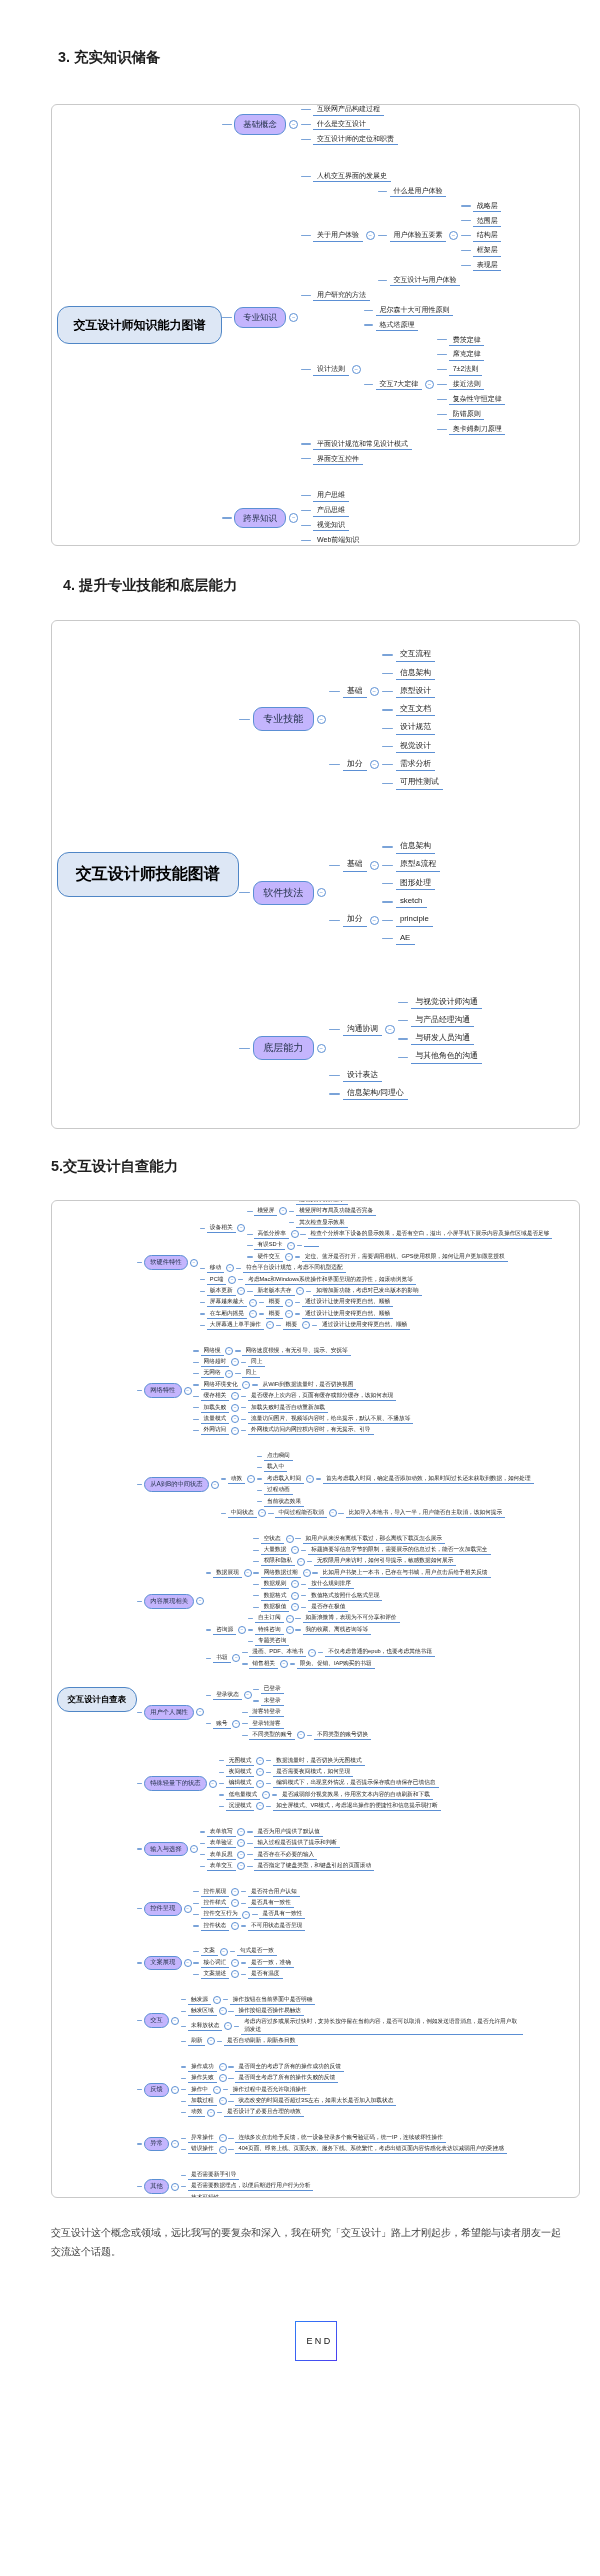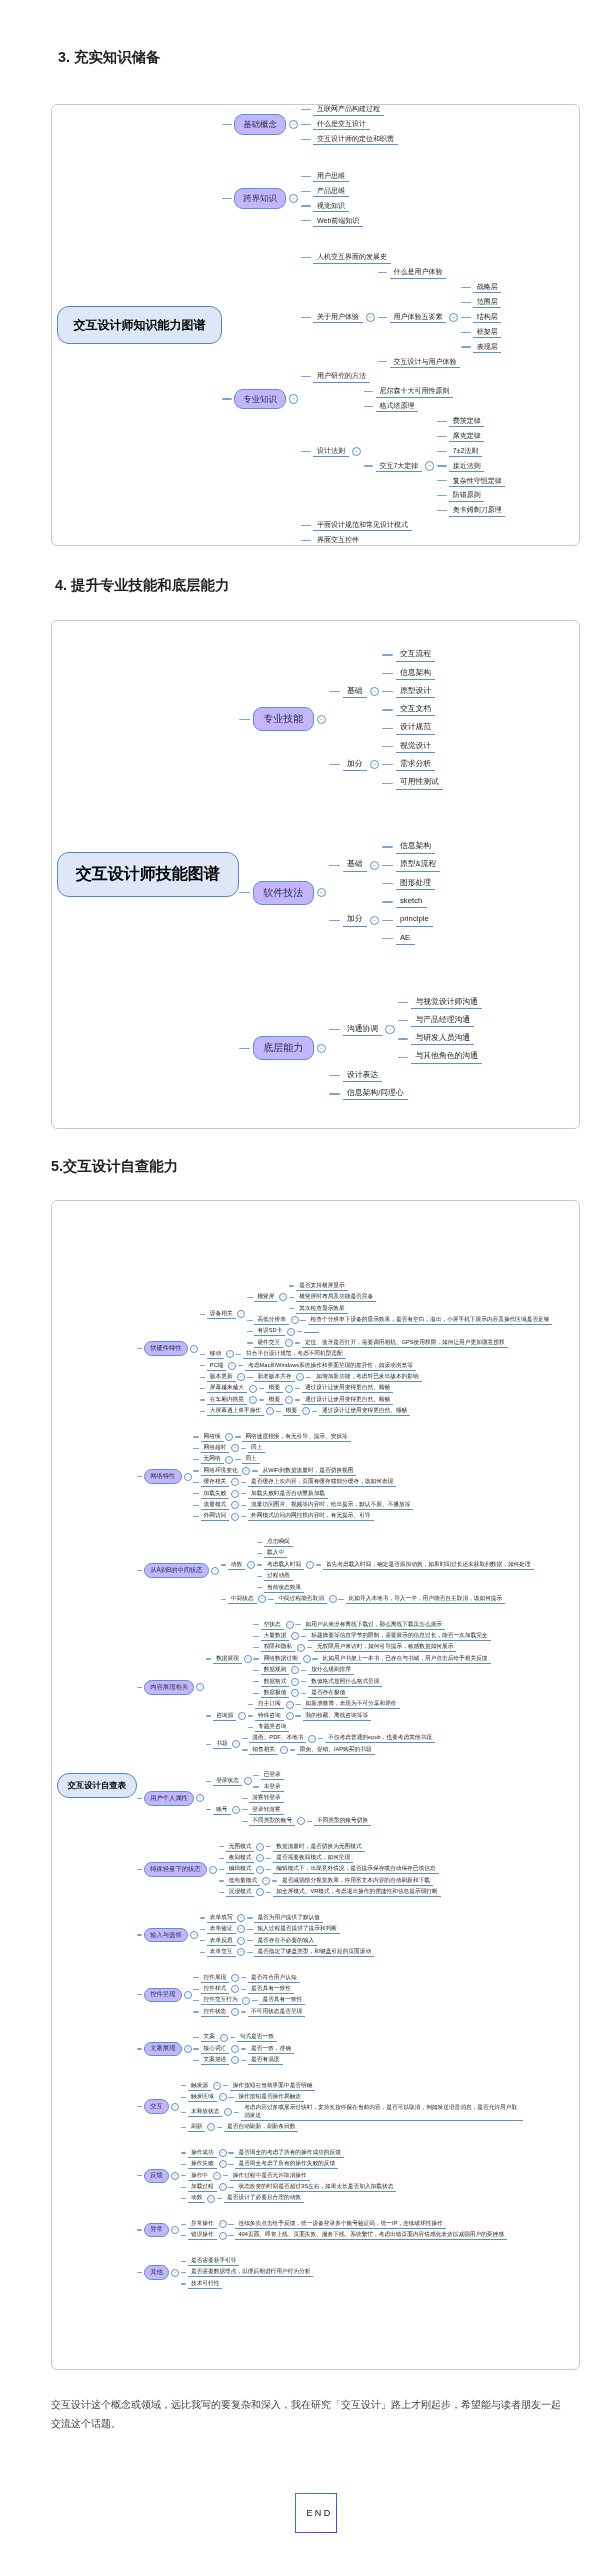--- a/index.html
+++ b/index.html
@@ -1,26 +1,26 @@
 <!DOCTYPE html>
 <html style="font-size:9.6px"><head>
 <meta charset="utf-8">
 <style>
   html,body{margin:0;padding:0;background:#ffffff;}
   body{width:601px;font-family:"Liberation Sans","DejaVu Sans",sans-serif;color:#222;}
   .wrap{padding:41px 21px 72px 51px;}
   .section-title{font-size:14.4px;font-weight:600;color:#1f1f1f;margin:7px;}
   #title3{margin-bottom:37px;}
-  #title4{margin:30px 4px 25px;}
+  #title4{margin:30px 12px 25px;}
   #title5{margin:28px 0 24px;}
   .map-card{width:529px;box-sizing:border-box;border:0.6px solid #c9c9c9;border-radius:6px;
             background:#fff;display:flex;align-items:center;overflow:hidden;padding-left:4.8px;}
   #card1{height:442px;}
   #card2{height:509px;}
-  #card3{height:1170px;}
+  #card3{height:998px;}
 
   
   .mm-row{display:flex;align-items:center;}
   .mm-children{display:flex;flex-direction:column;justify-content:center;}
   .mm-children > .mm-row::before{content:"";flex:none;height:1.2px;background:#7aa3d8;border-radius:1.2px;}
   .mm-node{box-sizing:border-box;}
   .d0{background:#dde7f5;border:1.8px solid #4f86c6;border-radius:12px;color:#000000;
       font-weight:600;white-space:nowrap;flex:none;}
   .d1{background:#c4b5fd;border:0.9px solid #5b8fd4;border-radius:9px;color:#1f2d45;
       white-space:nowrap;flex:none;text-align:center;}
@@ -81,124 +81,124 @@
                 </div>
                 <div class="mm-row">
                   <div class="mm-node dn">什么是交互设计</div>
                 </div>
                 <div class="mm-row">
                   <div class="mm-node dn">交互设计师的定位和职责</div>
                 </div>
               </div>
             </div>
             <div class="mm-row">
+              <div class="mm-node d1">专业知识</div>
+              <div class="mm-minus">−</div>
+              <div class="mm-children lvl1">
+                <div class="mm-row">
+                  <div class="mm-node dn">人机交互界面的发展史</div>
+                </div>
+                <div class="mm-row">
+                  <div class="mm-node dn">关于用户体验</div>
+                  <div class="mm-minus">−</div>
+                  <div class="mm-children lvl2">
+                    <div class="mm-row">
+                      <div class="mm-node dn">什么是用户体验</div>
+                    </div>
+                    <div class="mm-row">
+                      <div class="mm-node dn">用户体验五要素</div>
+                      <div class="mm-minus">−</div>
+                      <div class="mm-children lvl3">
+                        <div class="mm-row">
+                          <div class="mm-node dn">战略层</div>
+                        </div>
+                        <div class="mm-row">
+                          <div class="mm-node dn">范围层</div>
+                        </div>
+                        <div class="mm-row">
+                          <div class="mm-node dn">结构层</div>
+                        </div>
+                        <div class="mm-row">
+                          <div class="mm-node dn">框架层</div>
+                        </div>
+                        <div class="mm-row">
+                          <div class="mm-node dn">表现层</div>
+                        </div>
+                      </div>
+                    </div>
+                    <div class="mm-row">
+                      <div class="mm-node dn">交互设计与用户体验</div>
+                    </div>
+                  </div>
+                </div>
+                <div class="mm-row">
+                  <div class="mm-node dn">用户研究的方法</div>
+                </div>
+                <div class="mm-row">
+                  <div class="mm-node dn">设计法则</div>
+                  <div class="mm-minus">−</div>
+                  <div class="mm-children lvl2">
+                    <div class="mm-row">
+                      <div class="mm-node dn">尼尔森十大可用性原则</div>
+                    </div>
+                    <div class="mm-row">
+                      <div class="mm-node dn">格式塔原理</div>
+                    </div>
+                    <div class="mm-row">
+                      <div class="mm-node dn">交互7大定律</div>
+                      <div class="mm-minus">−</div>
+                      <div class="mm-children lvl3">
+                        <div class="mm-row">
+                          <div class="mm-node dn">费茨定律</div>
+                        </div>
+                        <div class="mm-row">
+                          <div class="mm-node dn">席克定律</div>
+                        </div>
+                        <div class="mm-row">
+                          <div class="mm-node dn">7±2法则</div>
+                        </div>
+                        <div class="mm-row">
+                          <div class="mm-node dn">接近法则</div>
+                        </div>
+                        <div class="mm-row">
+                          <div class="mm-node dn">复杂性守恒定律</div>
+                        </div>
+                        <div class="mm-row">
+                          <div class="mm-node dn">防错原则</div>
+                        </div>
+                        <div class="mm-row">
+                          <div class="mm-node dn">奥卡姆剃刀原理</div>
+                        </div>
+                      </div>
+                    </div>
+                  </div>
+                </div>
+                <div class="mm-row">
+                  <div class="mm-node dn">平面设计规范和常见设计模式</div>
+                </div>
+                <div class="mm-row">
+                  <div class="mm-node dn">界面交互控件</div>
+                </div>
+              </div>
+            </div>
+            <div class="mm-row">
               <div class="mm-node d1">跨界知识</div>
               <div class="mm-minus">−</div>
               <div class="mm-children lvl1">
                 <div class="mm-row">
                   <div class="mm-node dn">用户思维</div>
                 </div>
                 <div class="mm-row">
                   <div class="mm-node dn">产品思维</div>
                 </div>
                 <div class="mm-row">
                   <div class="mm-node dn">视觉知识</div>
                 </div>
                 <div class="mm-row">
                   <div class="mm-node dn">Web前端知识</div>
-                </div>
-              </div>
-            </div>
-            <div class="mm-row">
-              <div class="mm-node d1">专业知识</div>
-              <div class="mm-minus">−</div>
-              <div class="mm-children lvl1">
-                <div class="mm-row">
-                  <div class="mm-node dn">人机交互界面的发展史</div>
-                </div>
-                <div class="mm-row">
-                  <div class="mm-node dn">关于用户体验</div>
-                  <div class="mm-minus">−</div>
-                  <div class="mm-children lvl2">
-                    <div class="mm-row">
-                      <div class="mm-node dn">什么是用户体验</div>
-                    </div>
-                    <div class="mm-row">
-                      <div class="mm-node dn">用户体验五要素</div>
-                      <div class="mm-minus">−</div>
-                      <div class="mm-children lvl3">
-                        <div class="mm-row">
-                          <div class="mm-node dn">战略层</div>
-                        </div>
-                        <div class="mm-row">
-                          <div class="mm-node dn">范围层</div>
-                        </div>
-                        <div class="mm-row">
-                          <div class="mm-node dn">结构层</div>
-                        </div>
-                        <div class="mm-row">
-                          <div class="mm-node dn">框架层</div>
-                        </div>
-                        <div class="mm-row">
-                          <div class="mm-node dn">表现层</div>
-                        </div>
-                      </div>
-                    </div>
-                    <div class="mm-row">
-                      <div class="mm-node dn">交互设计与用户体验</div>
-                    </div>
-                  </div>
-                </div>
-                <div class="mm-row">
-                  <div class="mm-node dn">用户研究的方法</div>
-                </div>
-                <div class="mm-row">
-                  <div class="mm-node dn">设计法则</div>
-                  <div class="mm-minus">−</div>
-                  <div class="mm-children lvl2">
-                    <div class="mm-row">
-                      <div class="mm-node dn">尼尔森十大可用性原则</div>
-                    </div>
-                    <div class="mm-row">
-                      <div class="mm-node dn">格式塔原理</div>
-                    </div>
-                    <div class="mm-row">
-                      <div class="mm-node dn">交互7大定律</div>
-                      <div class="mm-minus">−</div>
-                      <div class="mm-children lvl3">
-                        <div class="mm-row">
-                          <div class="mm-node dn">费茨定律</div>
-                        </div>
-                        <div class="mm-row">
-                          <div class="mm-node dn">席克定律</div>
-                        </div>
-                        <div class="mm-row">
-                          <div class="mm-node dn">7±2法则</div>
-                        </div>
-                        <div class="mm-row">
-                          <div class="mm-node dn">接近法则</div>
-                        </div>
-                        <div class="mm-row">
-                          <div class="mm-node dn">复杂性守恒定律</div>
-                        </div>
-                        <div class="mm-row">
-                          <div class="mm-node dn">防错原则</div>
-                        </div>
-                        <div class="mm-row">
-                          <div class="mm-node dn">奥卡姆剃刀原理</div>
-                        </div>
-                      </div>
-                    </div>
-                  </div>
-                </div>
-                <div class="mm-row">
-                  <div class="mm-node dn">平面设计规范和常见设计模式</div>
-                </div>
-                <div class="mm-row">
-                  <div class="mm-node dn">界面交互控件</div>
                 </div>
               </div>
             </div>
           </div>
         </div>
       </div>
   </div>
 
   <h2 id="title4" class="section-title">4. 提升专业技能和底层能力</h2>
   <div id="card2" class="map-card">

